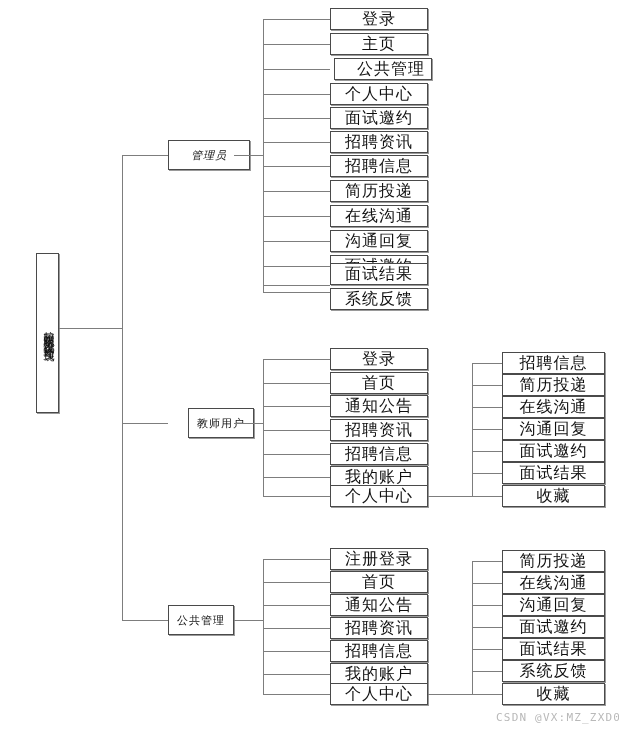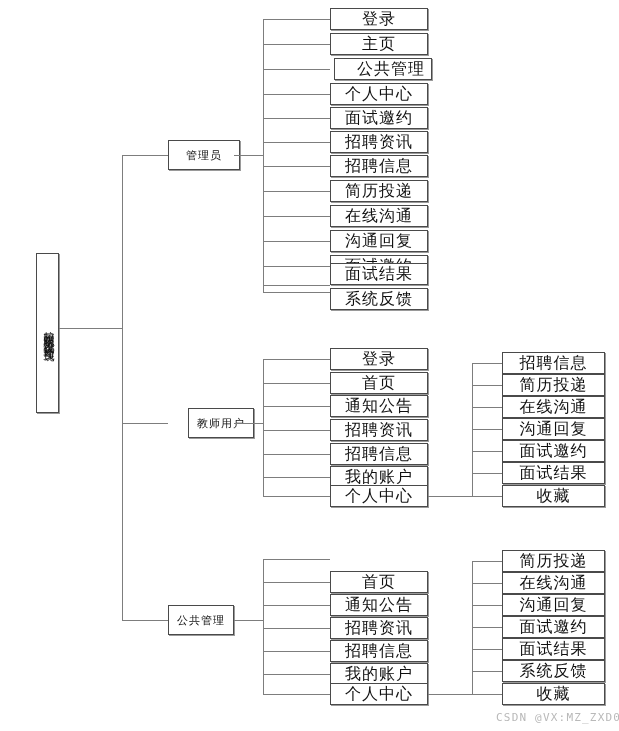--- a/index.html
+++ b/index.html
@@ -50,21 +50,21 @@
 
 <div id="canvas">
 
   <div class="node root" style="left:36px;top:253px;width:23px;height:160px;">校园求职系统设计与实现</div>
 
   <div class="line h" style="left:59px;top:328px;width:64px;"></div>
 
   <div class="line v" style="left:122px;top:155px;height:466px;"></div>
 
   <div class="line h" style="left:122px;top:155px;width:46px;"></div>
-  <div class="node branch" style="left:168px;top:140px;width:72px;height:30px;">管理员</div>
+  <div class="node branch" style="left:168px;top:140px;width:82px;height:30px;font-style:italic;">管理员</div>
   <div class="line h" style="left:234px;top:155px;width:29px;"></div>
   <div class="line v" style="left:263px;top:19px;height:273px;"></div>
 
   <div class="line h" style="left:263px;top:19px;width:67px;"></div>
   <div class="node" style="left:330px;top:8px;width:98px;height:22px;">登录</div>
 
   <div class="line h" style="left:263px;top:44px;width:67px;"></div>
   <div class="node" style="left:330px;top:33px;width:98px;height:22px;">主页</div>
 
   <div class="line h" style="left:263px;top:69px;width:67px;"></div>
@@ -149,20 +149,21 @@
 
   <div class="line h" style="left:472px;top:496px;width:30px;"></div>
   <div class="node" style="left:502px;top:485px;width:103px;height:22px;">收藏</div>
 
   <div class="line h" style="left:122px;top:620px;width:46px;"></div>
   <div class="node branch" style="left:168px;top:605px;width:66px;height:30px;">公共管理</div>
   <div class="line h" style="left:234px;top:620px;width:29px;"></div>
   <div class="line v" style="left:263px;top:559px;height:135px;"></div>
 
   <div class="line h" style="left:263px;top:559px;width:67px;"></div>
+  <div class="node" style="left:330px;top:548px;width:98px;height:22px;">注册登录</div>
 
   <div class="line h" style="left:263px;top:582px;width:67px;"></div>
   <div class="node" style="left:330px;top:571px;width:98px;height:22px;">首页</div>
 
   <div class="line h" style="left:263px;top:605px;width:67px;"></div>
   <div class="node" style="left:330px;top:594px;width:98px;height:22px;">通知公告</div>
 
   <div class="line h" style="left:263px;top:628px;width:67px;"></div>
   <div class="node" style="left:330px;top:617px;width:98px;height:22px;">招聘资讯</div>
 

